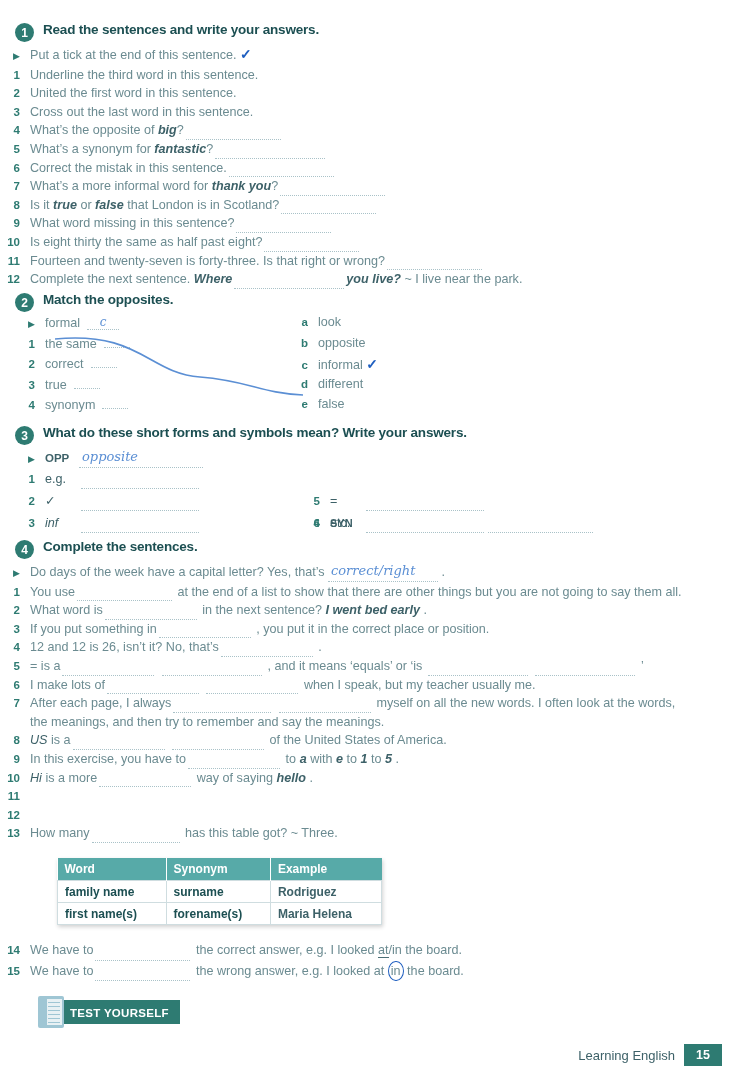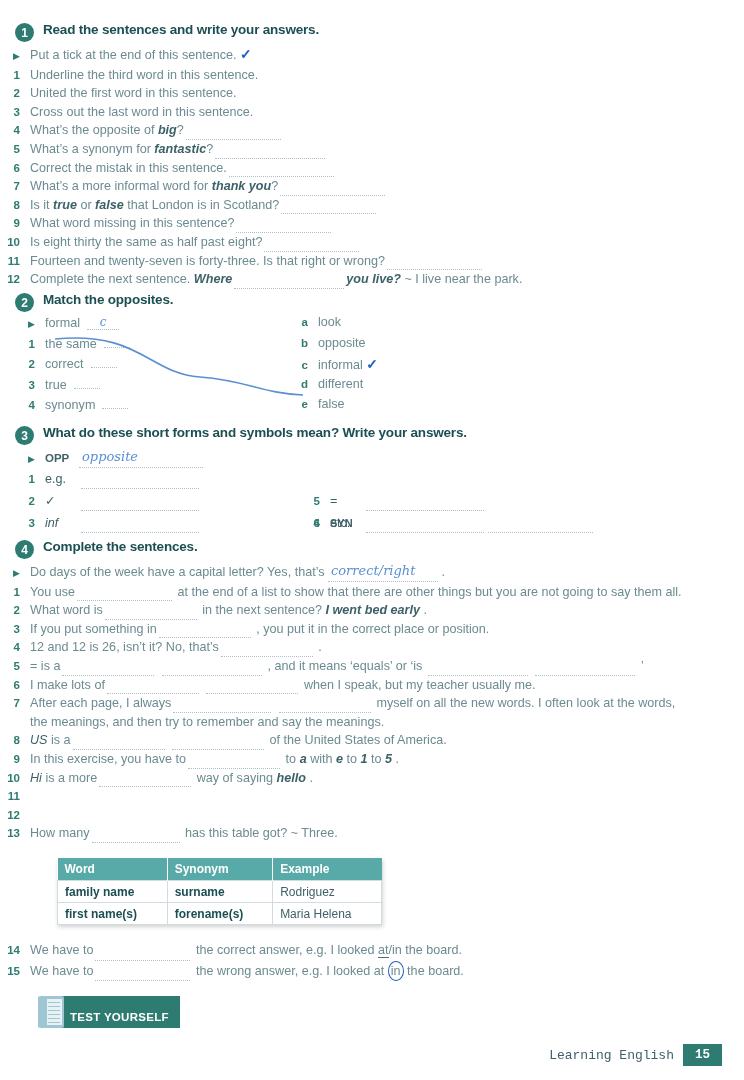--- a/index.html
+++ b/index.html
@@ -73,37 +73,37 @@
   th{
     background:#57aaa8;color:#ffffff;font-size:12px;font-weight:bold;
     text-align:left;padding:4px 7px;border-right:1px solid #ffffff;
   }
   th:last-child{border-right:none;}
   td{
     font-size:12px;padding:3.5px 7px;border:1px solid #cfdde0;
     background:#fff;color:#3d6168;
   }
   td.b{font-weight:bold;color:#1c4f52;}
-  td.n{font-weight:normal;color:#3d6168;}
+  td.n{font-weight:bold;color:#3d6168;}
 
   
   .ty{position:absolute;left:38px;top:996px;display:flex;align-items:center;}
   .ty-banner{
     background:#2e7b72;color:#fff;font-size:11.5px;font-weight:bold;
-    letter-spacing:.3px;padding:15px 11px 5px 20px;margin-left:-14px;
+    letter-spacing:.3px;padding:7px 11px 5px 20px;margin-left:-14px;
   }
   .ty-icon{position:relative;width:26px;height:32px;z-index:2;}
   .ty-icon .body{position:absolute;left:0;top:0;width:26px;height:32px;
     background:#9fc6d4;border-radius:2px;}
   .ty-icon .pg{position:absolute;left:9px;top:3px;width:15px;height:26px;
     background:#e8f1f4;}
   .ty-icon .ln{position:absolute;left:10px;width:12px;height:1px;background:#9fc6d4;}
 
   
-  .footer{position:absolute;right:22px;bottom:14px;display:flex;align-items:center;font-family:Liberation Mono, monospace;}
+  .footer{position:absolute;right:22px;bottom:14px;display:flex;align-items:center;}
   .fttxt{font-size:13px;color:#3d6168;margin-right:9px;}
   .ftnum{
     background:#2e7b72;color:#fff;font-size:12.5px;font-weight:bold;
     padding:4px 12px;
   }
   .circle-mark{
     display:inline-block;border:1.6px solid #1f5fc0;border-radius:50%;
     padding:0 2px;color:inherit;
   }
 </style>

